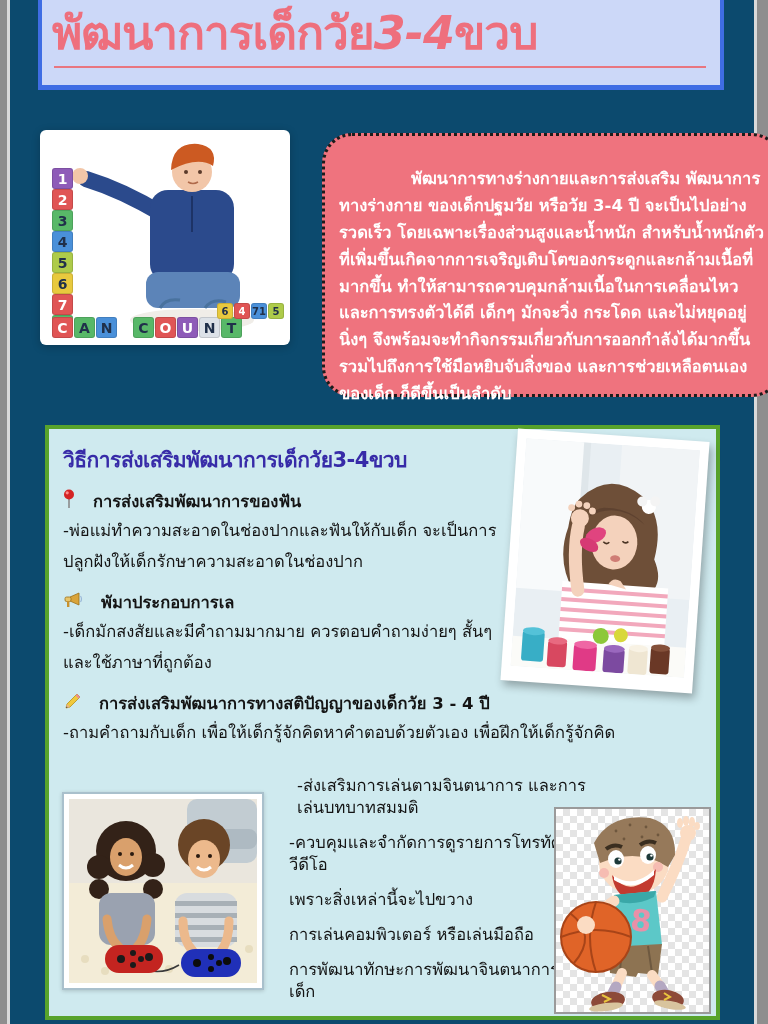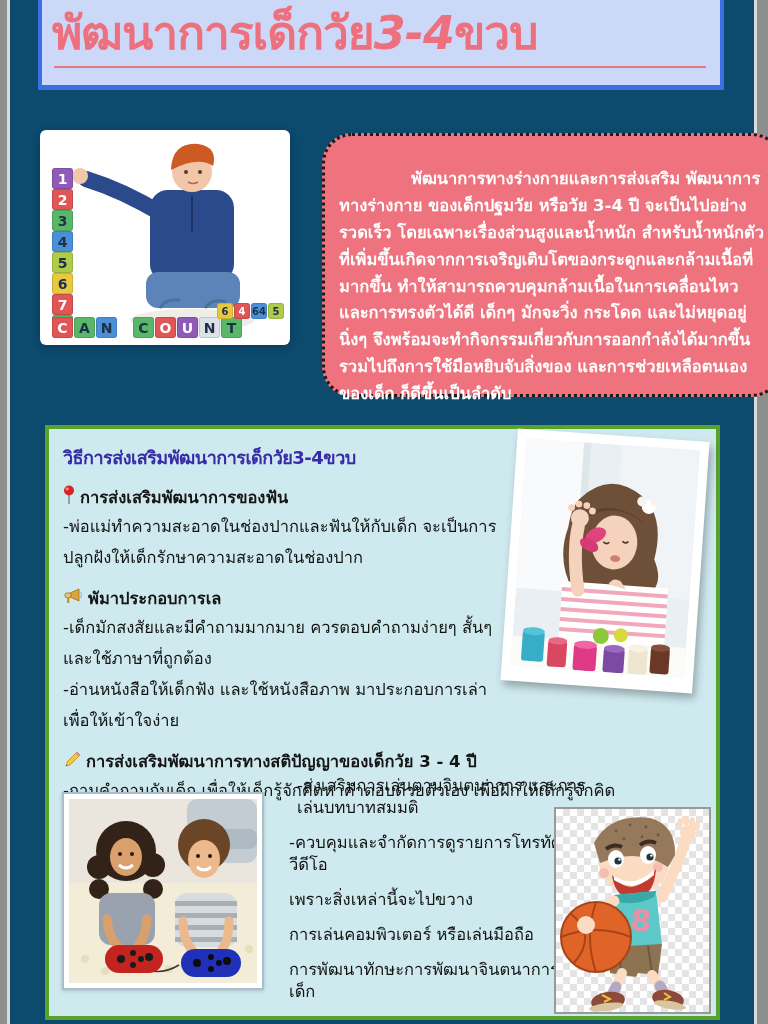--- a/index.html
+++ b/index.html
@@ -53,22 +53,22 @@
   .sideblocks .blk:nth-of-type(4){background:#aecb4a}
 
   .pinkbox{position:absolute;left:322px;top:133px;width:460px;height:264px;background:#ef737e;
        border:3px dotted #1c1c1c;border-radius:30px;padding:30px 14px 10px 14px;}
   .pinkbox p{margin:0;color:#ffffff;font-size:16.5px;font-weight:bold;line-height:1.63;
        text-indent:72px;}
 
   
   .greenbox{position:absolute;left:45px;top:425px;width:675px;height:595px;background:#cfeaef;
        border:4px solid #58a32c;padding:8px 0 0 14px;}
-  .g-head{margin:6px 0 2px 0;font-size:18px;font-weight:bold;color:#372ba8;letter-spacing:-.5px;}
-  .sec-title{display:flex;align-items:center;gap:5px;margin:12px 0 2px 0;font-size:16.5px;
+  .g-head{margin:6px 0 2px 0;font-size:21px;font-weight:bold;color:#372ba8;letter-spacing:-.5px;}
+  .sec-title{display:flex;align-items:center;gap:18px;margin:12px 0 2px 0;font-size:16.5px;
        font-weight:bold;color:#141414;}
   .bullet{margin:1px 0;font-size:16.5px;color:#141414;line-height:1.85;font-weight:500;}
   .col-narrow{width:450px;}
   .col-wide{width:575px;}
   .icon{flex:0 0 auto;display:inline-block;}
 
   
   .polaroid{position:absolute;left:460px;top:6px;width:192px;height:252px;background:#ffffff;
        padding:9px 9px 12px 9px;transform:rotate(4deg);box-shadow:3px 5px 9px rgba(0,0,0,.30);}
   .polaroid svg{display:block;}
@@ -140,21 +140,21 @@
           <div class="blk">O</div>
           <div class="blk">U</div>
           <div class="blk">N</div>
           <div class="blk">T</div>
         </span>
     </div>
     <div class="sideblocks">
 
     <div class="blk">6</div>
         <div class="blk">4</div>
-        <div class="blk">64</div>
+        <div class="blk">71</div>
         <div class="blk">5</div>
       </div>
   </div>
 
   <div class="pinkbox">
     <p>พัฒนาการทางร่างกายและการส่งเสริม พัฒนาการทางร่างกาย ของเด็กปฐมวัย หรือวัย 3-4 ปี จะเป็นไปอย่างรวดเร็ว โดยเฉพาะเรื่องส่วนสูงและน้ำหนัก สำหรับน้ำหนักตัวที่เพิ่มขึ้นเกิดจากการเจริญเติบโตของกระดูกและกล้ามเนื้อที่มากขึ้น ทำให้สามารถควบคุมกล้ามเนื้อในการเคลื่อนไหวและการทรงตัวได้ดี เด็กๆ มักจะวิ่ง กระโดด และไม่หยุดอยู่นิ่งๆ จึงพร้อมจะทำกิจกรรมเกี่ยวกับการออกกำลังได้มากขึ้น รวมไปถึงการใช้มือหยิบจับสิ่งของ และการช่วยเหลือตนเองของเด็ก ก็ดีขึ้นเป็นลำดับ</p>
   </div>
 
   <div class="greenbox">
     <h2 class="g-head">วิธีการส่งเสริมพัฒนาการเด็กวัย3-4ขวบ</h2>
@@ -177,21 +177,20 @@
           <svg width="20" height="16" viewBox="0 0 20 16">
               <path d="M7 5 L16 1 L16 13 L7 9 Z" fill="#d9a43a" stroke="#9a6f18" stroke-width="0.8"></path>
               <rect x="2" y="5" width="6" height="4.5" rx="1.5" fill="#e8c56a" stroke="#9a6f18" stroke-width="0.8"></rect>
               <rect x="4" y="9" width="2.4" height="6" fill="#c8922e"></rect>
               <path d="M17.5 4 Q19.5 7 17.5 10" stroke="#9bb8d8" stroke-width="1.2" fill="none"></path>
             </svg>
         </span>
         <span>พัมาประกอบการเล</span>
       </div>
       <p class="bullet">-เด็กมักสงสัยและมีคำถามมากมาย ควรตอบคำถามง่ายๆ สั้นๆ และใช้ภาษาที่ถูกต้อง</p>
-      <p class="bullet">-อ่านหนังสือให้เด็กฟัง และใช้หนังสือภาพ มาประกอบการเล่าเพื่อให้เข้าใจง่าย</p>
     </div>
 
     <div class="col-wide">
       <div class="sec-title">
         <span class="icon">
           <svg width="18" height="18" viewBox="0 0 18 18">
               <path d="M14 2 L17 5 L7 15 L3 16 L4 12 Z" fill="#f0c93c" stroke="#b89018" stroke-width="0.8"></path>
               <path d="M4 12 L7 15 L3 16 Z" fill="#e8b48a"></path>
               <path d="M3.6 14.5 L3 16 L4.6 15.5 Z" fill="#333"></path>
               <path d="M14 2 L17 5 L15.6 6.4 L12.6 3.4 Z" fill="#e88a9a"></path>

